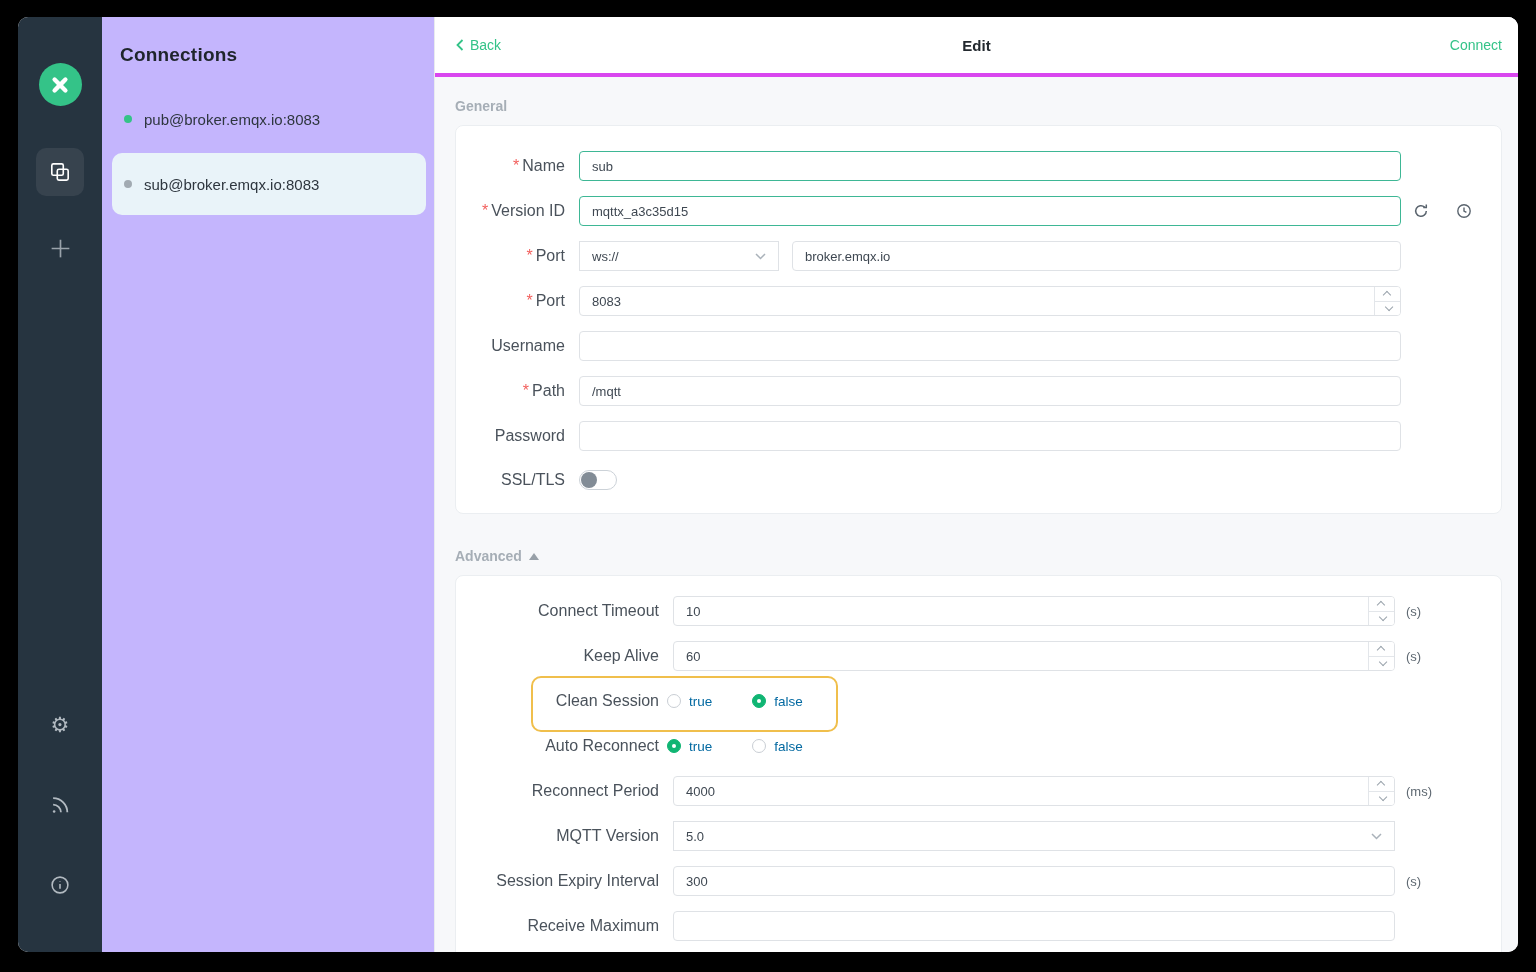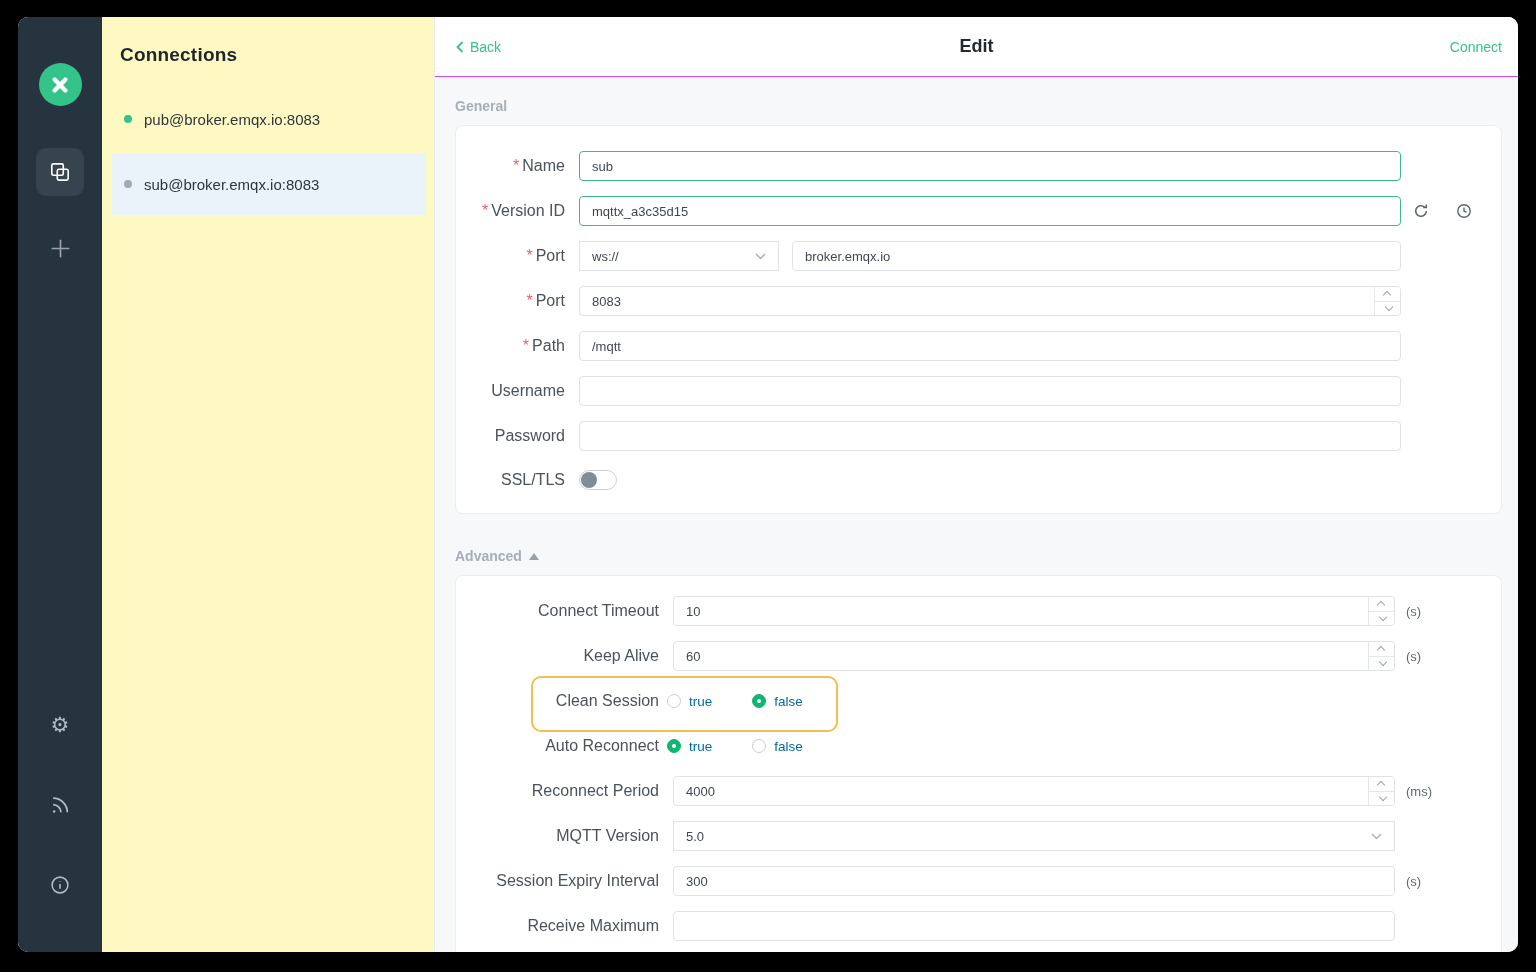--- a/index.html
+++ b/index.html
@@ -9,34 +9,34 @@
   
   .sidebar { width:84px; background:#263440; flex-shrink:0; display:flex; flex-direction:column; align-items:center; }
   .logo { width:43px; height:43px; border-radius:50%; background:#34c388; margin-top:46px; display:flex; align-items:center; justify-content:center; }
   .nav-active { width:48px; height:48px; border-radius:10px; background:#37434e; margin-top:42px; display:flex; align-items:center; justify-content:center; cursor:pointer; }
   .plus-btn { margin-top:32px; cursor:pointer; display:flex; align-items:center; justify-content:center; width:40px; height:40px; }
   .side-bottom { margin-top:auto; margin-bottom:52px; display:flex; flex-direction:column; align-items:center; gap:50px; }
   .side-btn { width:30px; height:30px; display:flex; align-items:center; justify-content:center; cursor:pointer; }
   .gear-glyph { font-family:"DejaVu Sans", sans-serif; font-size:21px; color:#b2bac1; line-height:1; }
 
   
-  .panel { width:333px; background:#fef9c3; border-right:1px solid #e8ebee; flex-shrink:0; }
+  .panel { width:333px; background:#c4b5fd; border-right:1px solid #e8ebee; flex-shrink:0; }
   .panel-title { font-size:19px; font-weight:bold; color:#1f252c; padding:27px 0 0 18px; letter-spacing:0.2px; }
   .conn-list { margin-top:25px; }
   .conn-item { display:flex; align-items:center; height:56px; padding-left:22px; font-size:15px; color:#2e363f; cursor:pointer; }
-  .conn-item.selected { background:#e9f3f9; border-radius:0; margin:6px 8px 0 10px; height:62px; padding-left:12px; }
+  .conn-item.selected { background:#e9f3f9; border-radius:10px; margin:6px 8px 0 10px; height:62px; padding-left:12px; }
   .dot { width:8px; height:8px; border-radius:50%; margin-right:12px; flex-shrink:0; }
   .dot.connected { background:#34c388; }
   .dot.disconnected { background:#a2aab2; }
 
   
   .main { flex:1; min-width:0; display:flex; flex-direction:column; background:#f7f8fa; }
-  .main-header { height:60px; background:#fff; border-bottom:1px solid #d946ef; display:flex; align-items:center; padding:0 16px 0 20px; position:relative; flex-shrink:0; }
+  .main-header { height:60px; background:#fff; border-bottom:4px solid #d946ef; display:flex; align-items:center; padding:0 16px 0 20px; position:relative; flex-shrink:0; }
   .back-link { display:flex; align-items:center; gap:5px; color:#34c388; font-size:14px; cursor:pointer; }
-  .header-title { position:absolute; left:50%; transform:translateX(-50%); font-size:18px; font-weight:bold; color:#23292f; }
+  .header-title { position:absolute; left:50%; transform:translateX(-50%); font-size:15px; font-weight:bold; color:#23292f; }
   .connect-link { margin-left:auto; color:#34c388; font-size:14px; cursor:pointer; }
 
   .content { flex:1; overflow:hidden; padding:21px 16px 0 20px; }
   .section-label { font-size:14px; font-weight:bold; color:#a6aeb6; display:flex; align-items:center; gap:7px; }
   .section-label.adv { margin-top:34px; cursor:pointer; }
   .tri-up { width:0; height:0; border-left:5px solid transparent; border-right:5px solid transparent; border-bottom:7px solid #98a0a8; display:inline-block; }
 
   .card { background:#fff; border:1px solid #ebeef1; border-radius:8px; margin-top:11px; }
   .card.general { padding:25px 0 19px 20px; }
   .card.adv { padding:20px 0 40px 20px; position:relative; height:620px; }
@@ -211,30 +211,30 @@
                   <span class="chv up"></span>
                 </div>
               <div class="spin-btn">
                   <span class="chv down"></span>
                 </div>
             </div>
           </div>
         </div>
 
         <div class="form-row">
+          <div class="f-label"><span>Username</span></div>
+          <div class="f-field">
+              <input class="inp" value="" style="">
+            </div>
+        </div>
+
+        <div class="form-row">
           <div class="f-label"><span class="req">*</span><span>Path</span></div>
           <div class="f-field">
               <input class="inp" value="/mqtt" style="">
-            </div>
-        </div>
-
-        <div class="form-row">
-          <div class="f-label"><span>Username</span></div>
-          <div class="f-field">
-              <input class="inp" value="" style="">
             </div>
         </div>
 
         <div class="form-row">
           <div class="f-label"><span>Password</span></div>
           <div class="f-field">
               <input class="inp" value="" style="">
             </div>
         </div>
 

